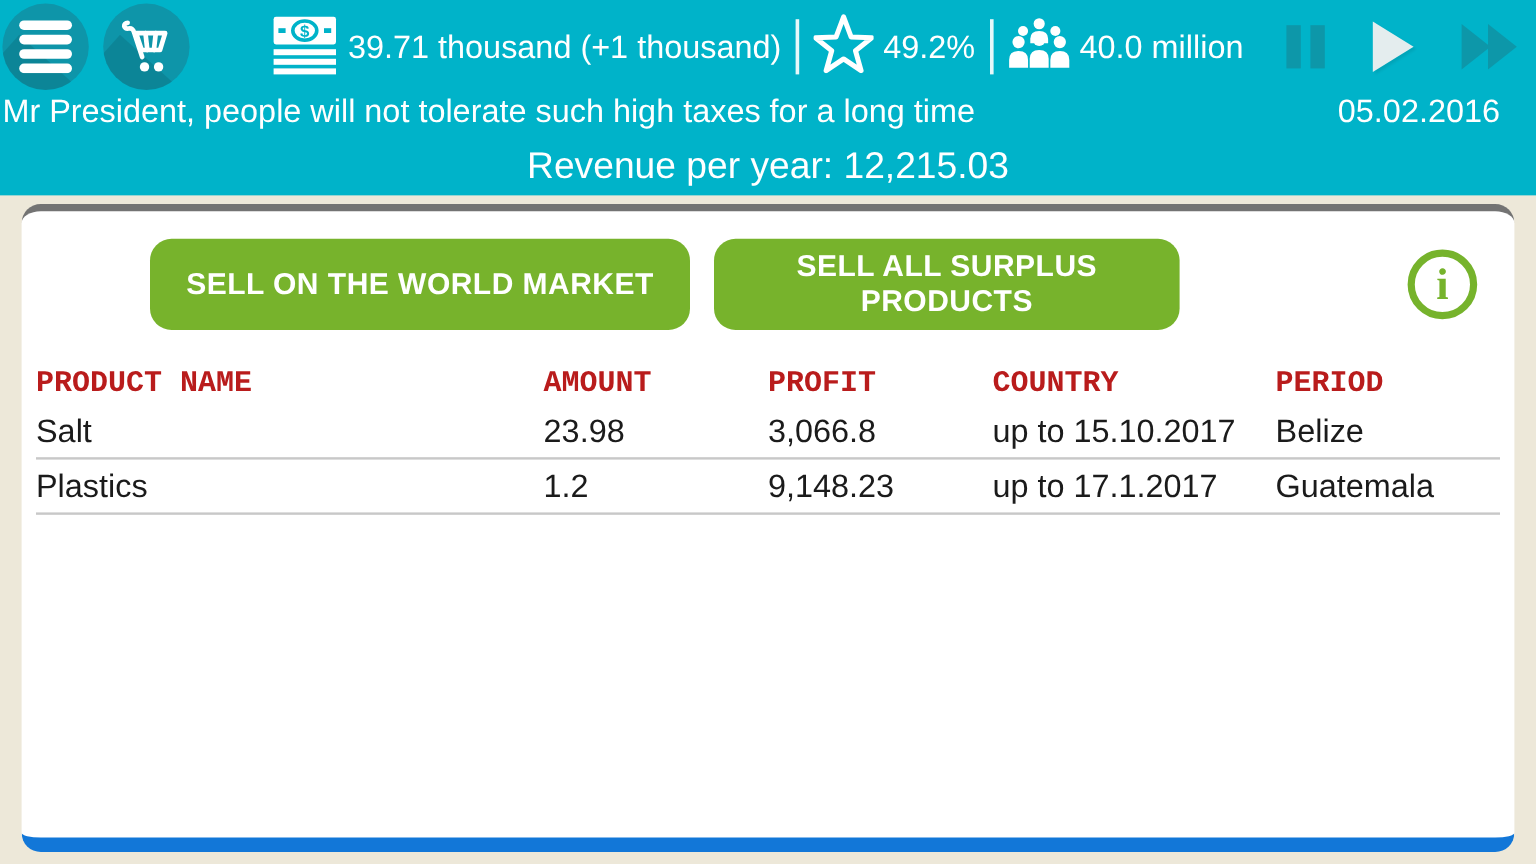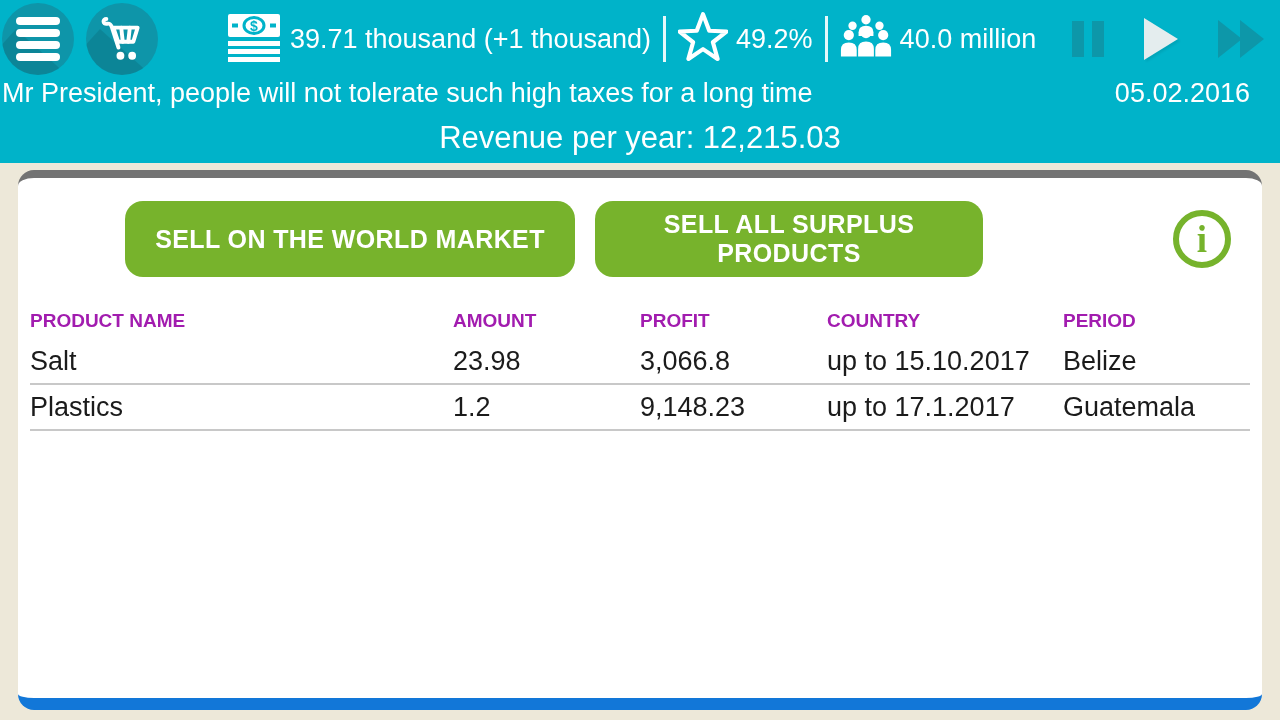--- a/index.html
+++ b/index.html
@@ -35,38 +35,38 @@
   .pb-ff i + i { margin-left:-2px; }
 
   .message-row { display:flex; justify-content:space-between; align-items:flex-start;
                  height:38px; padding:0 30px 0 2px; font-size:27px; }
   .revenue-row { text-align:center; font-size:31px; height:47px; line-height:44px; }
 
   
   .main { position:relative; height:557px; background:#ede8d9; }
   .card { position:absolute; left:18px; right:18px; top:7px; height:540px;
           background:#fff; border-radius:16px;
-          border-top:8px solid #737373; border-bottom:12px solid #1277d8;
+          border-top:6px solid #737373; border-bottom:12px solid #1277d8;
           padding:0 12px; }
 
   .actions { display:flex; align-items:center; margin-top:23px; }
   .btn { height:76px; border:none; border-radius:18px; background:#77b32c; color:#fff;
          font-family:"Liberation Sans", sans-serif; font-weight:bold; font-size:25px;
          letter-spacing:0.4px; cursor:pointer; }
   .btn-world { width:450px; margin-left:95px; }
   .btn-surplus { width:388px; margin-left:20px; }
   .info-btn { margin-left:auto; margin-right:19px; width:58px; height:58px; flex:0 0 auto;
               border:6px solid #76b32c; border-radius:50%;
               display:flex; align-items:center; justify-content:center;
               font-family:"Liberation Serif", serif; font-weight:bold; font-style:normal;
               font-size:37px; line-height:1; color:#76b32c; cursor:pointer; }
 
   .table { margin-top:26px; }
   .trow { display:grid; grid-template-columns:423px 187px 187px 236px 1fr; align-items:center; }
-  .thead { height:36px; color:#a21caf; font-weight:bold; font-size:19px; }
+  .thead { height:36px; color:#b91c1c; font-weight:bold; font-size:25px;font-family:Liberation Mono, monospace; }
   .tdata { height:46px; font-size:27px; color:#1b1b1b; border-bottom:2px solid #c8c8c8; }
 </style>
 </head>
 <body>
 
 <div class="header">
   <div class="statbar">
 
     <div class="circle-btn">
       <span>

